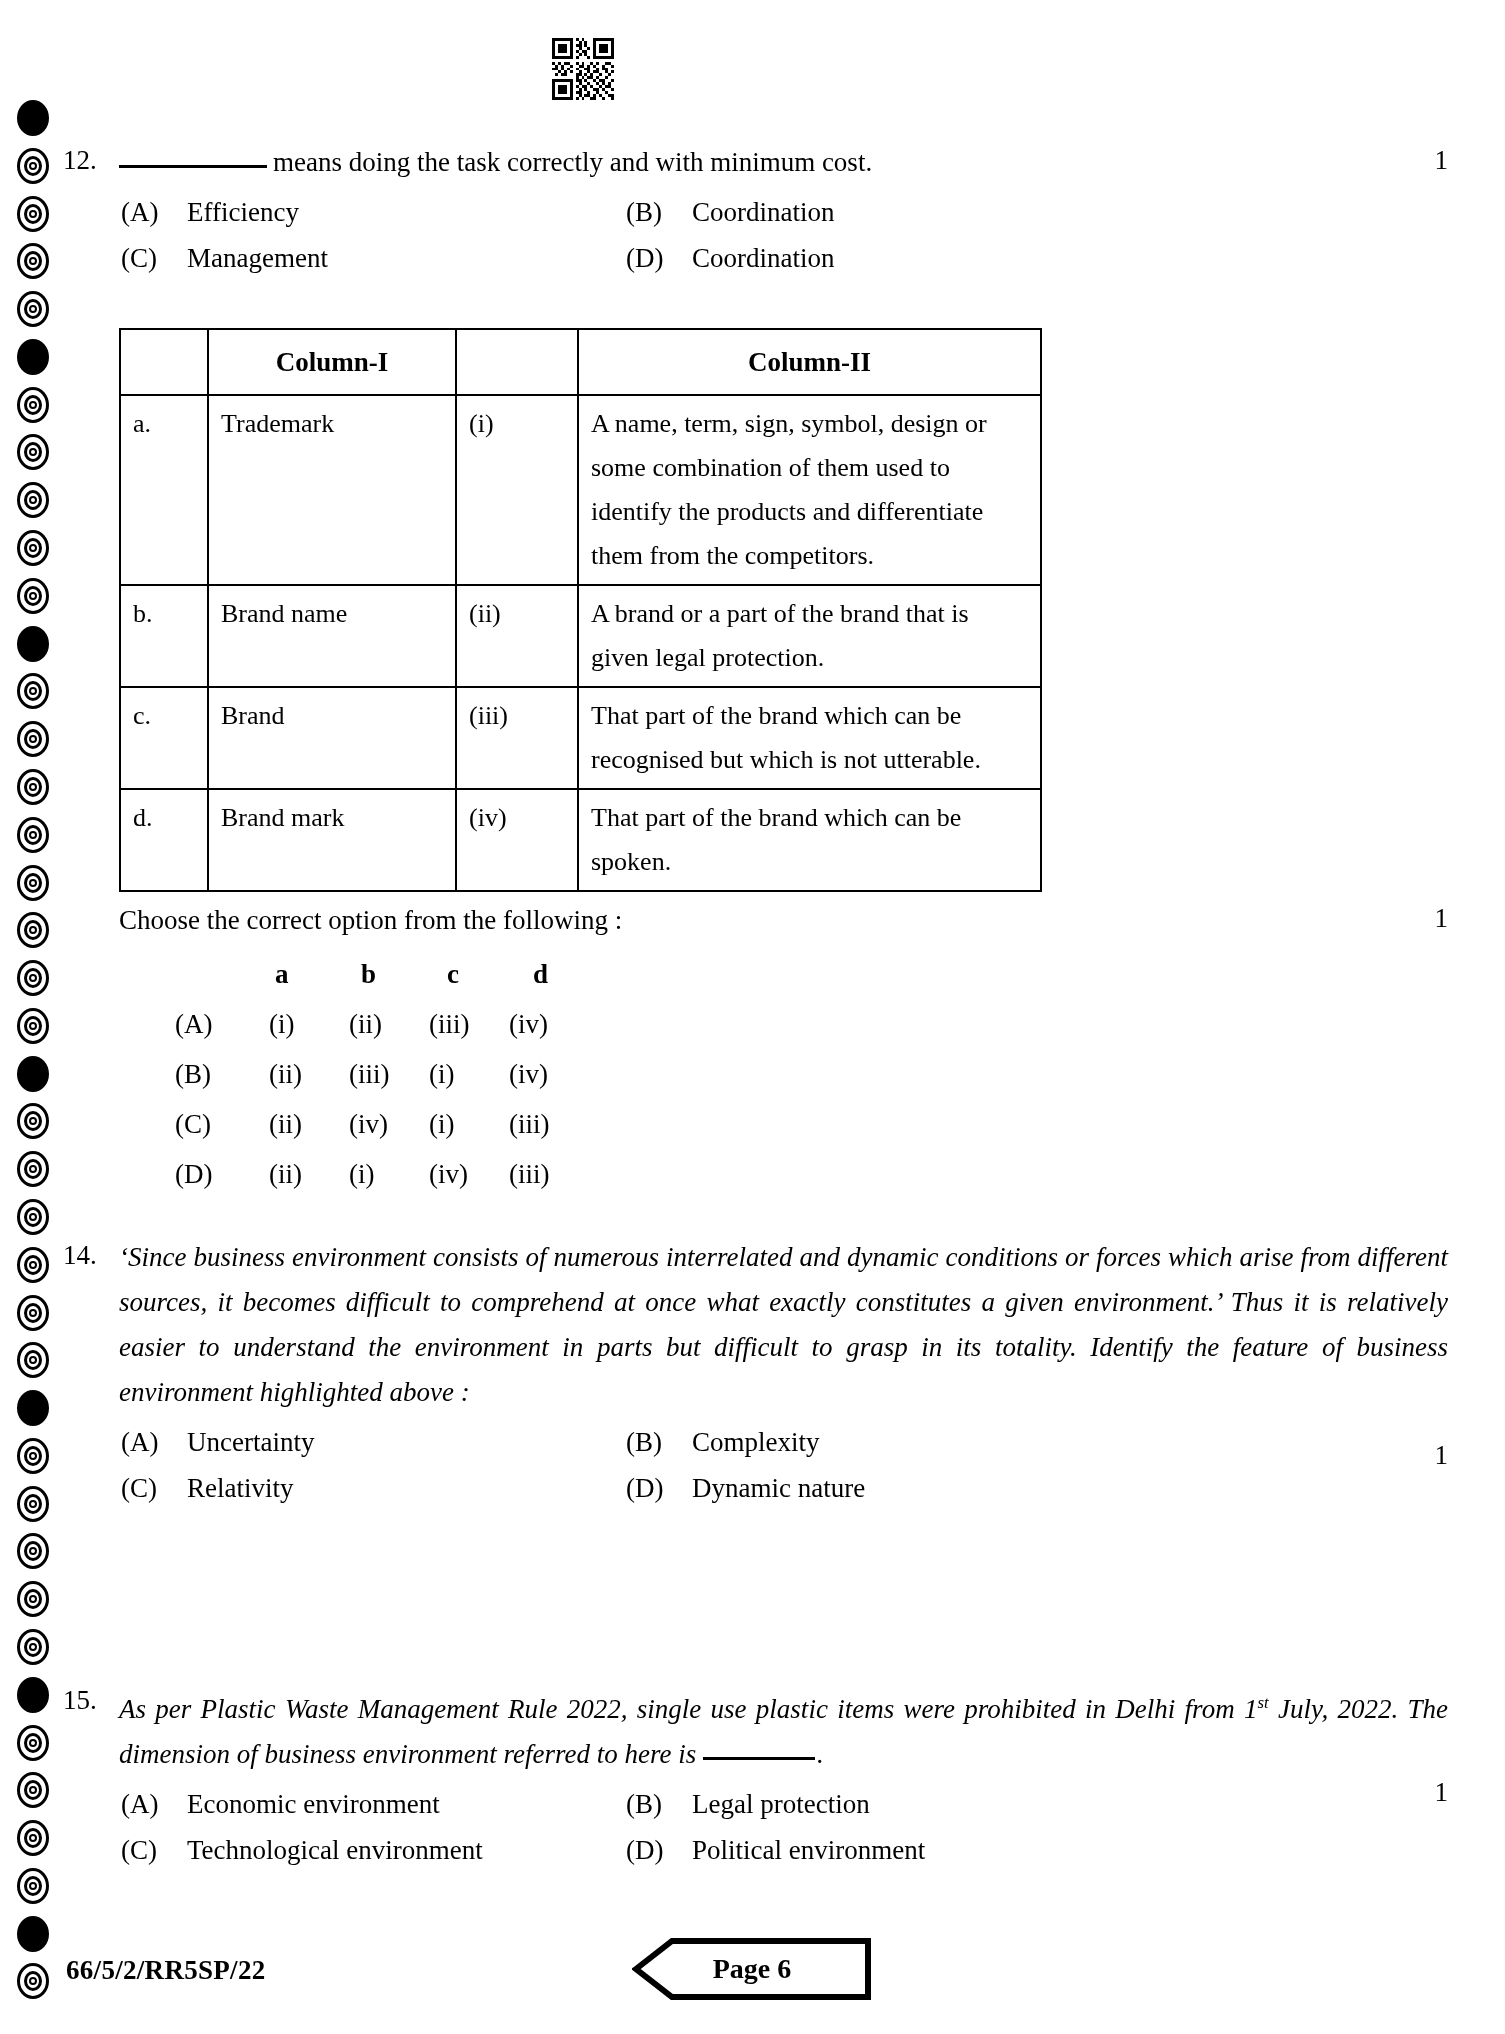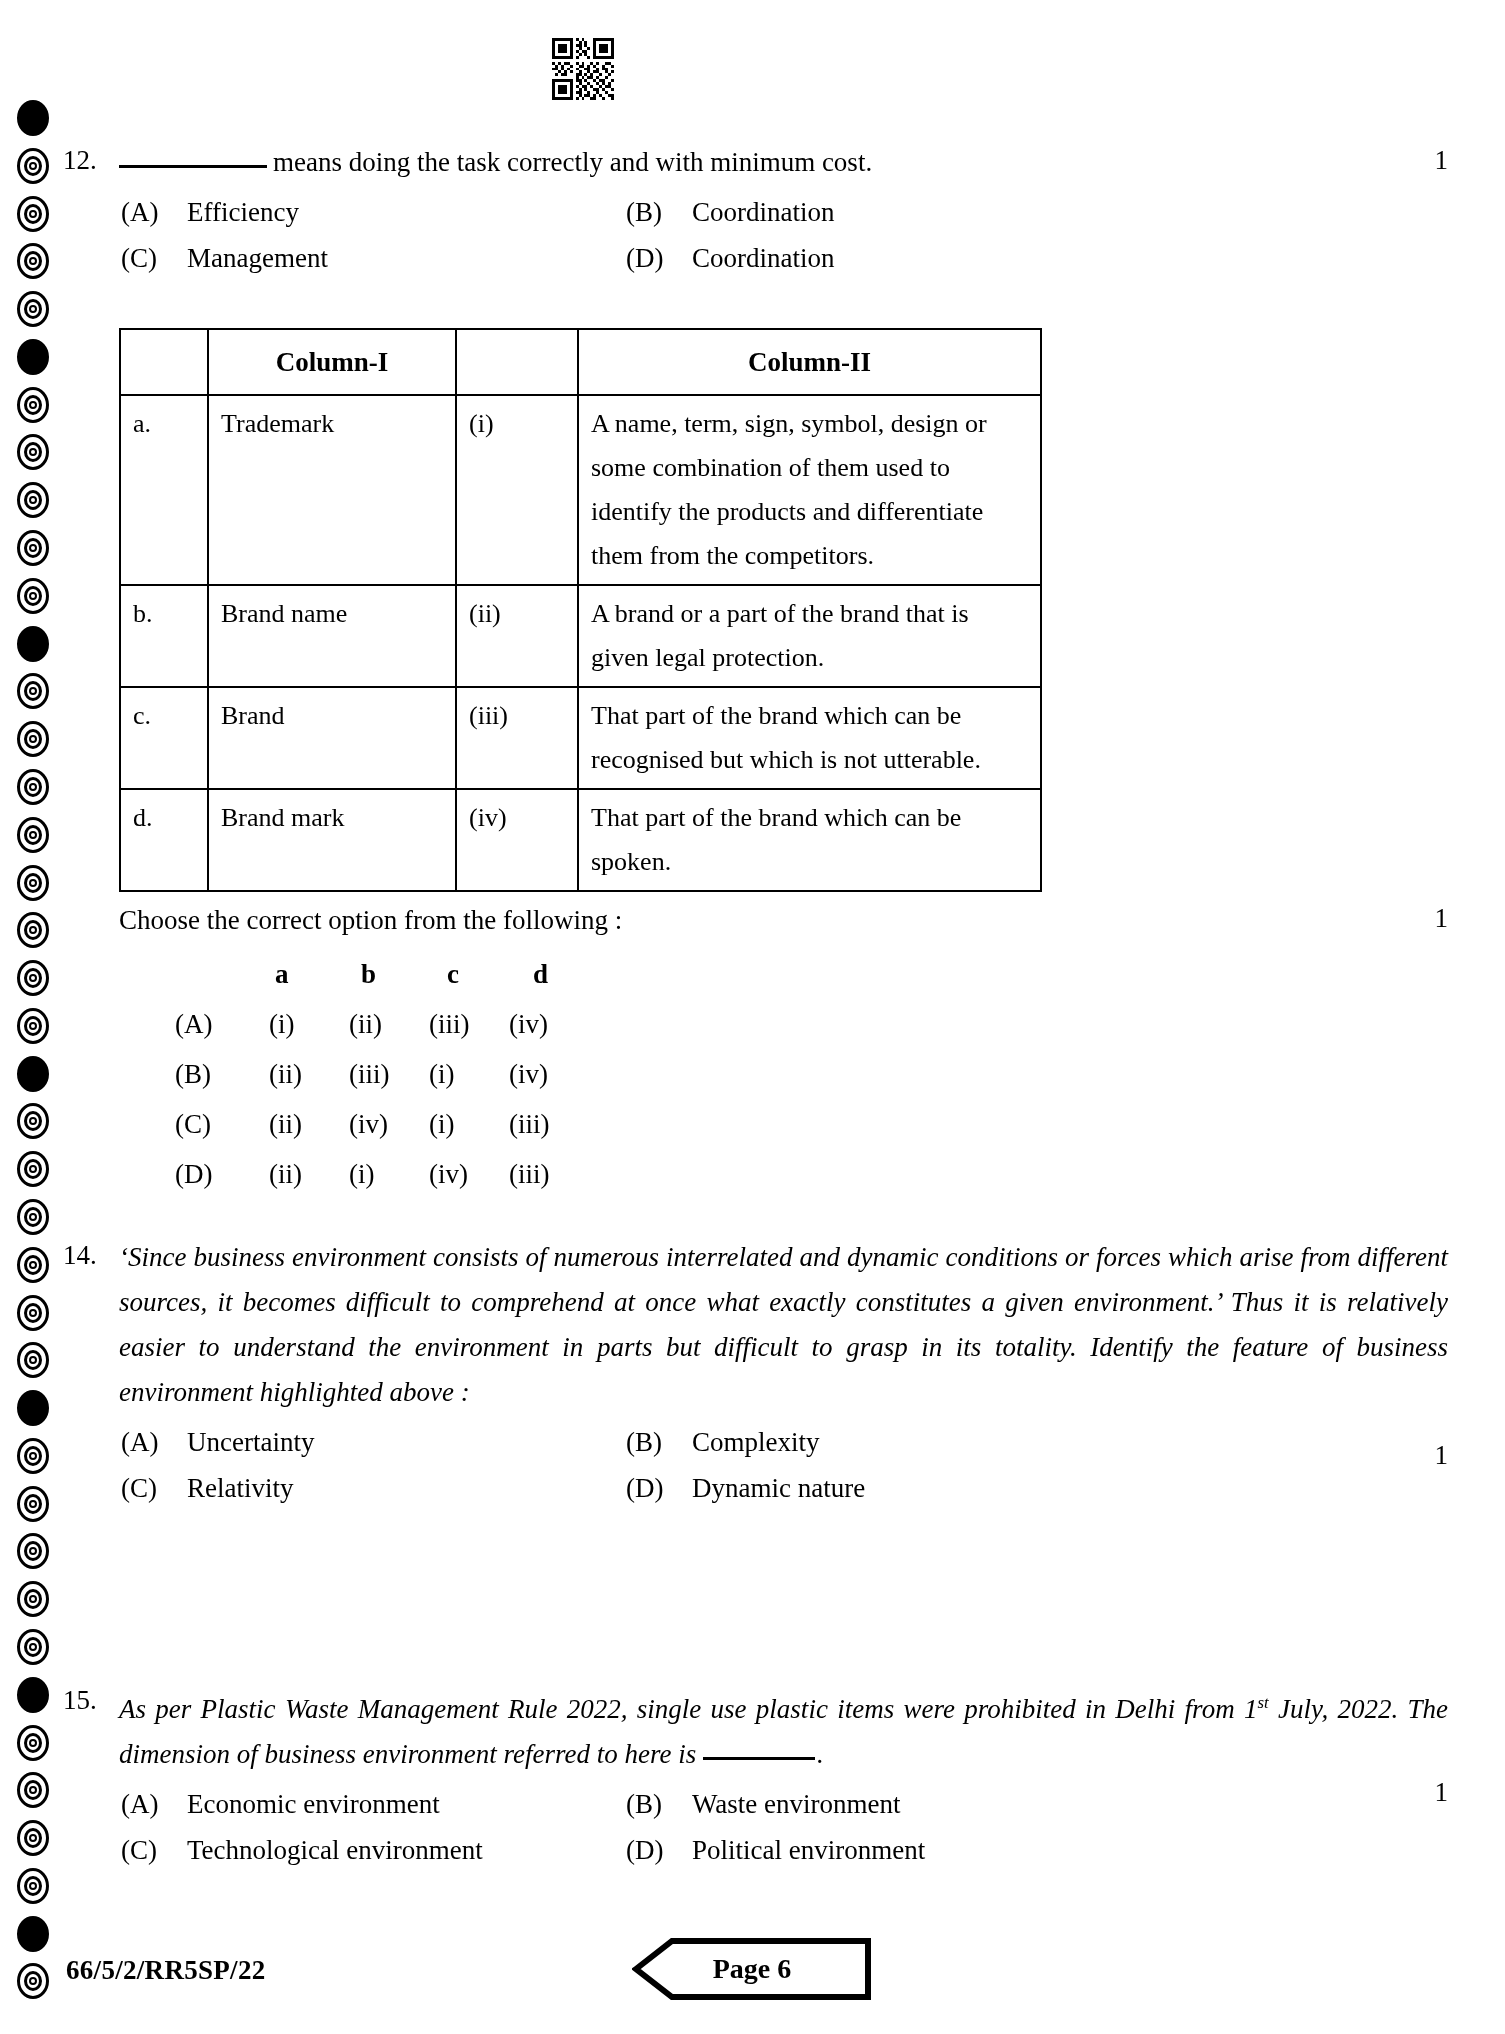--- a/index.html
+++ b/index.html
@@ -535,21 +535,21 @@
       </div>
     </div>
     <div class="opts">
       <div class="opt-row">
         <div class="opt opt-a opt-pad">
           <span class="opt-tag">(A)</span>
           <span>Economic environment</span>
         </div>
         <div class="opt opt-b">
           <span class="opt-tag">(B)</span>
-          <span>Waste environment</span>
+          <span>Legal protection</span>
         </div>
       </div>
       <div class="opt-row">
         <div class="opt opt-a opt-pad">
           <span class="opt-tag">(C)</span>
           <span>Technological environment</span>
         </div>
         <div class="opt opt-b">
           <span class="opt-tag">(D)</span>
           <span>Political environment</span>

